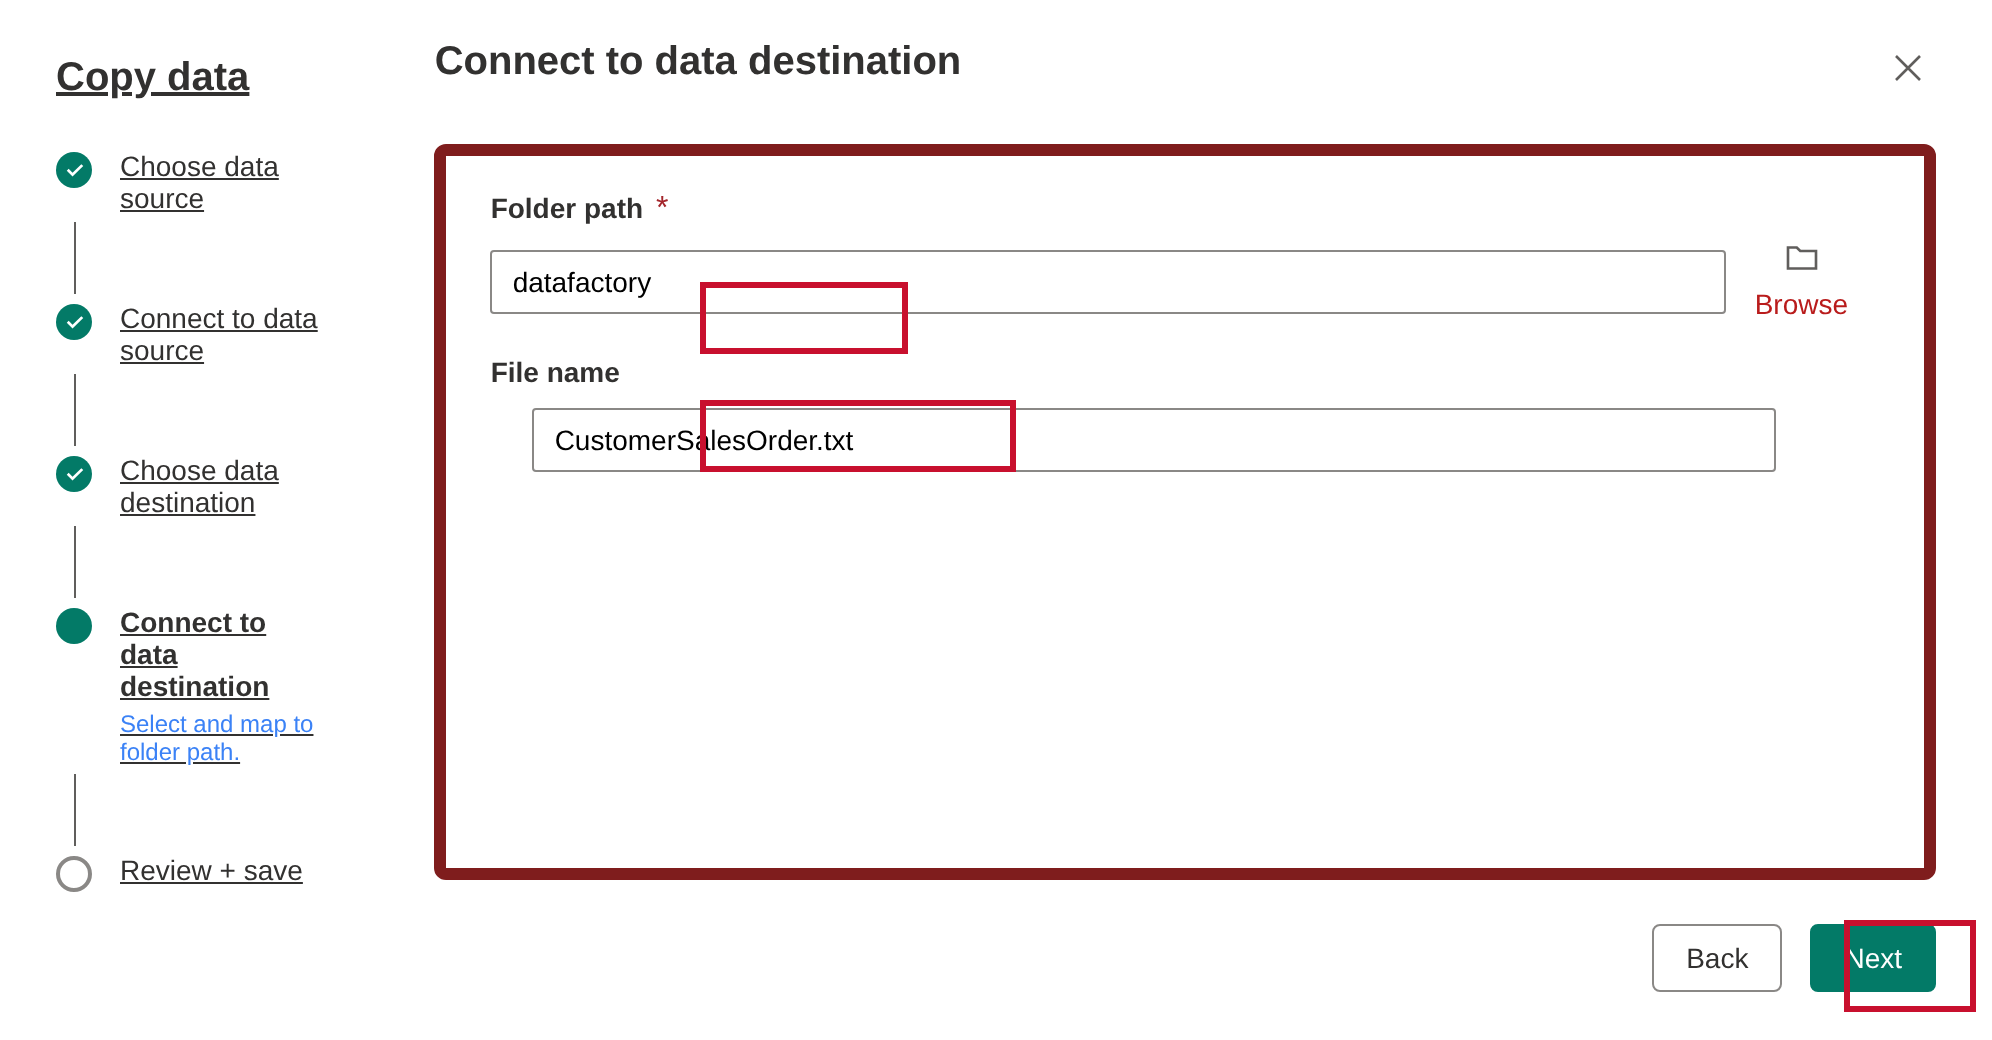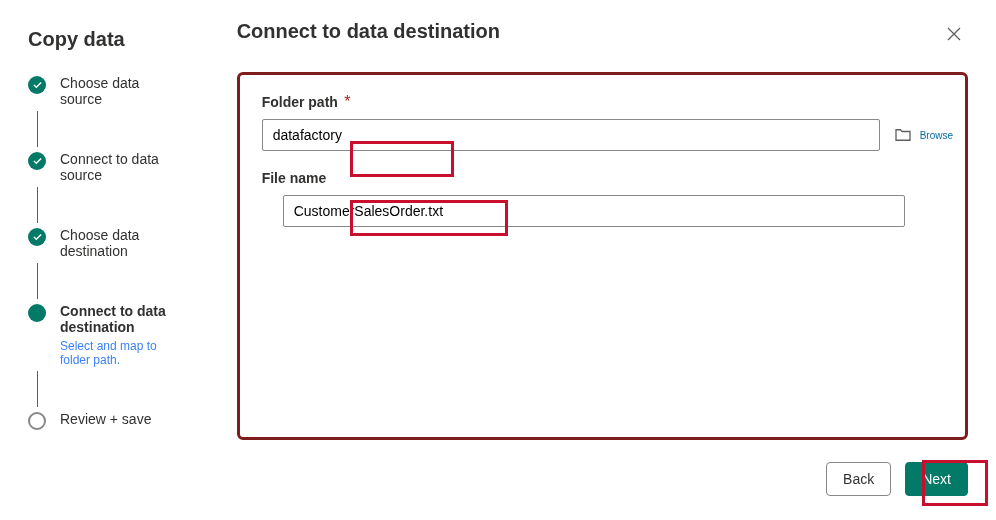--- a/index.html
+++ b/index.html
@@ -1,46 +1,46 @@
 <!DOCTYPE html>
 <html><head>
 <meta charset="utf-8">
 <style>
   * { box-sizing: border-box; margin: 0; padding: 0; font-family: "Segoe UI", -apple-system, BlinkMacSystemFont, sans-serif; }
   body { width: 996px; height: 520px; display: flex; color: #323130; background:#fff; }
-  .sidebar { width: 300px; padding: 28px 24px 24px 28px; }
+  .sidebar { width: 300px; padding: 28px 24px 24px 28px; text-decoration: underline; }
   .sidebar-title { font-size: 20px; font-weight: 600; margin-bottom: 24px; }
   .steps { position: relative; }
   .step { position: relative; display: flex; align-items: flex-start; margin-bottom: 0; }
   .step-marker { width: 18px; height: 18px; border-radius: 50%; flex-shrink: 0; margin-right: 14px; margin-top: 1px; display:flex; align-items:center; justify-content:center; }
   .step-marker.done { background: #037a67; }
   .step-marker.current { background: #037a67; }
   .step-marker.pending { background: #fff; border: 2px solid #8a8886; }
   .step-marker.done svg { width: 11px; height: 11px; fill: #fff; }
   .step-content { padding-top: 0; }
   .step-label { font-size: 14px; color: #323130; }
   .step.active .step-label { font-weight: 600; }
   .step-sublabel { font-size: 12px; color: #3b82f6; margin-top: 4px; }
   .connector { width: 1px; height: 36px; background: #605e5c; margin-left: 9px; margin-top: 4px; margin-bottom: 4px; }
 
   .main { flex: 1; display: flex; flex-direction: column; padding: 20px 28px 24px 28px; position: relative; }
   .main-header { display:flex; justify-content:space-between; align-items:flex-start; margin-bottom: 24px; }
   .main-title { font-size: 20px; font-weight: 600; }
   .close-btn { width: 28px; height: 28px; display:flex; align-items:center; justify-content:center; cursor:pointer; color:#605e5c; }
   .close-btn svg { width:16px; height:16px; stroke:#605e5c; stroke-width:1.3; fill:none; }
 
-  .card { border: 3px solid #7f1d1d; border-radius: 6px; padding: 18px 12px 22px 22px; flex:1; }
+  .card { border: 6px solid #7f1d1d; border-radius: 6px; padding: 18px 38px 22px 22px; flex:1; }
   .field { margin-bottom: 18px; }
   .field-label { font-size: 14px; font-weight: 600; display:inline; }
   .required { color:#a4262c; margin-left:2px; }
   .field-desc { font-size: 13px; color:#605e5c; margin-top:4px; line-height:1.4; max-width:560px; }
   .input-row { display:flex; align-items:center; margin-top:8px; gap:14px; }
   .text-input { height:32px; border:1px solid #8a8886; border-radius:2px; padding:0 10px; font-size:14px; width:618px; }
   .text-input.full { width:622px;margin-left:21px; }
-  .browse-btn { display:flex; align-items:center; gap:8px; cursor:pointer; font-size:10px; color:#0369a1; }
+  .browse-btn { display:flex; align-items:center; gap:8px; cursor:pointer; font-size:14px; color:#b91c1c;flex-direction:column; }
   .browse-btn svg { width:18px; height:14px; fill:#605e5c; }
 
   .highlight { position:absolute; border:3px solid #c8102e; pointer-events:none; }
   .hl-folder { left:350px; top:141px; width:104px; height:36px; }
   .hl-file  { left:350px; top:200px; width:158px; height:36px; }
   .hl-next  { left:922px; top:460px; width:66px; height:46px; }
 
   .footer { display:flex; justify-content:flex-end; gap:14px; margin-top:22px; }
   .btn { height:34px; padding:0 16px; font-size:14px; border-radius:4px; cursor:pointer; display:flex; align-items:center; }
   .btn-secondary { background:#fff; border:1px solid #8a8886; color:#323130; }

